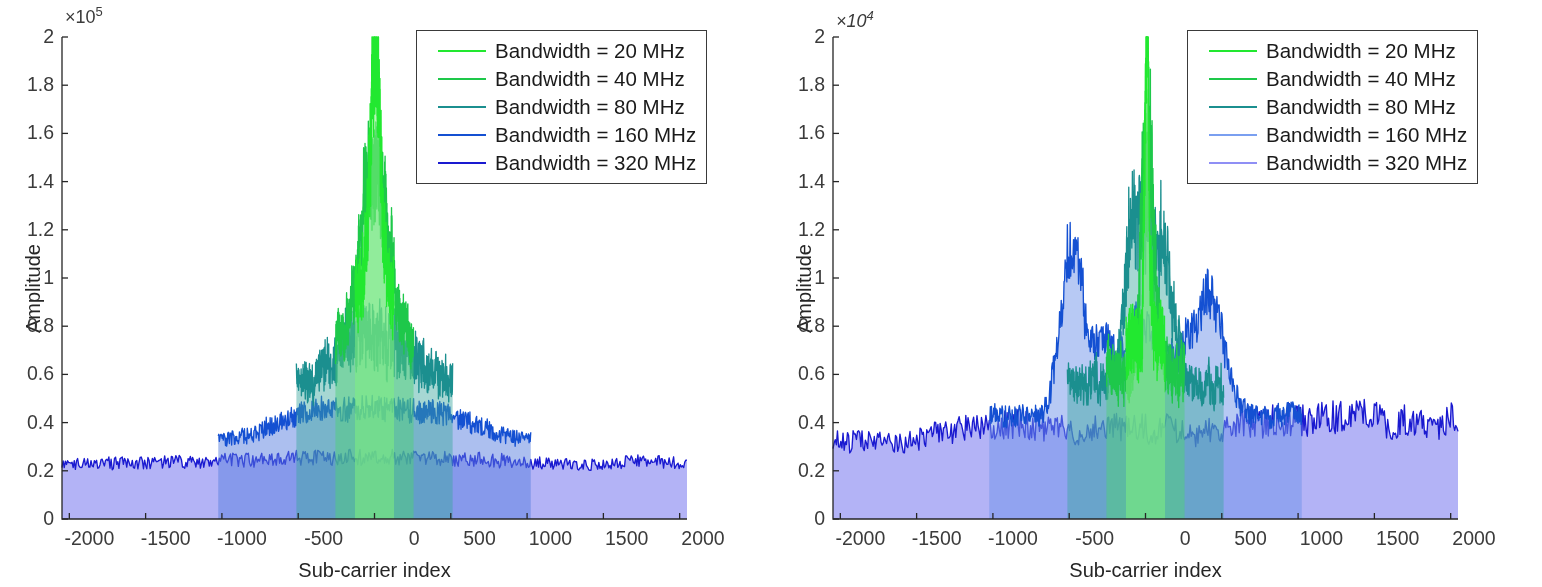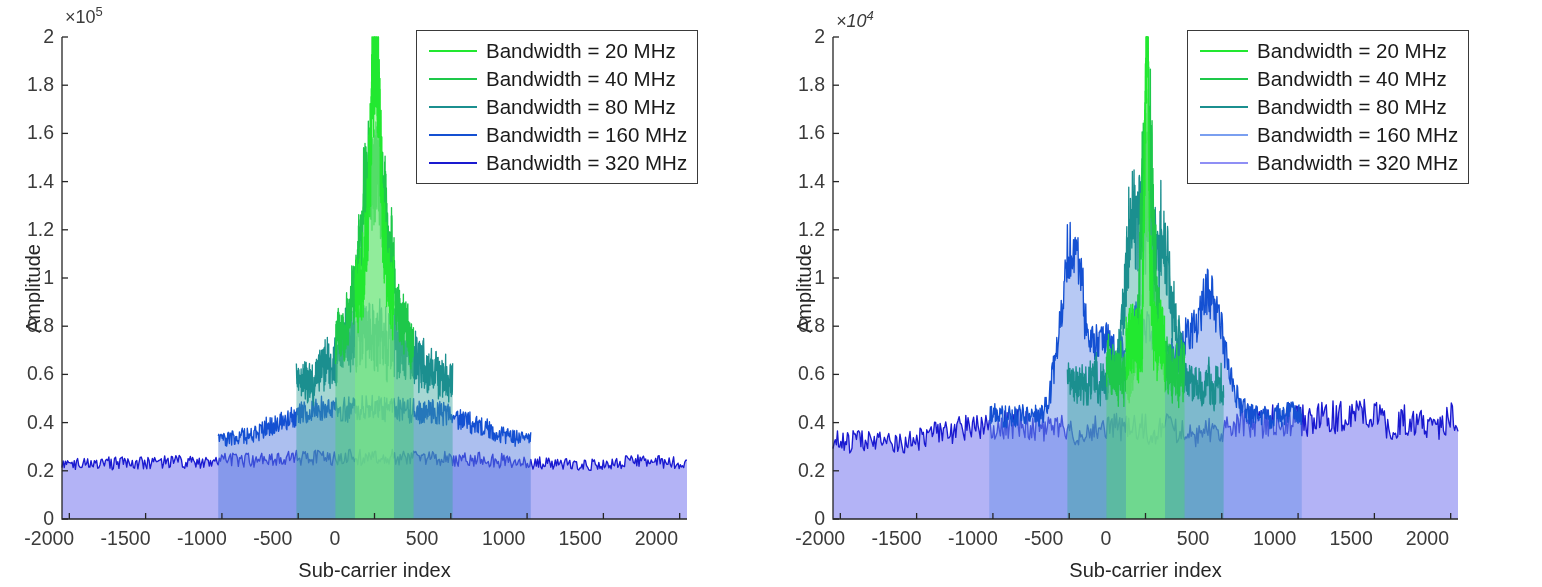--- a/index.html
+++ b/index.html
@@ -23,21 +23,21 @@
 
   
   .tick-label {
     position: absolute;
     font-size: 19.5px;
     color: #3b3b3b;
     white-space: nowrap;
     letter-spacing: 0px;
   }
   .ytick { text-align: right; }
-  .xtick { text-align: left; }
+  .xtick { text-align: right; }
 
   .axis-title {
     position: absolute;
     font-size: 20px;
     color: #262626;
     white-space: nowrap;
   }
   .ylabel-wrap {
     position: absolute;
     transform-origin: 0 0;
@@ -50,21 +50,21 @@
     color: #3b3b3b;
     white-space: nowrap;
   }
   .exponent sup { font-size: 13px; vertical-align: super; }
 
   
   .legend {
     position: absolute;
     background: #ffffff;
     border: 1.2px solid #3a3a3a;
-    padding: 6px 10px 6px 12px;
+    padding: 6px 10px 6px 21px;
   }
   .legend-row {
     display: flex;
     align-items: center;
     height: 28px;
   }
   .legend-swatch {
     width: 48px; height: 0;
     border-top-width: 2.6px;
     border-top-style: solid;

